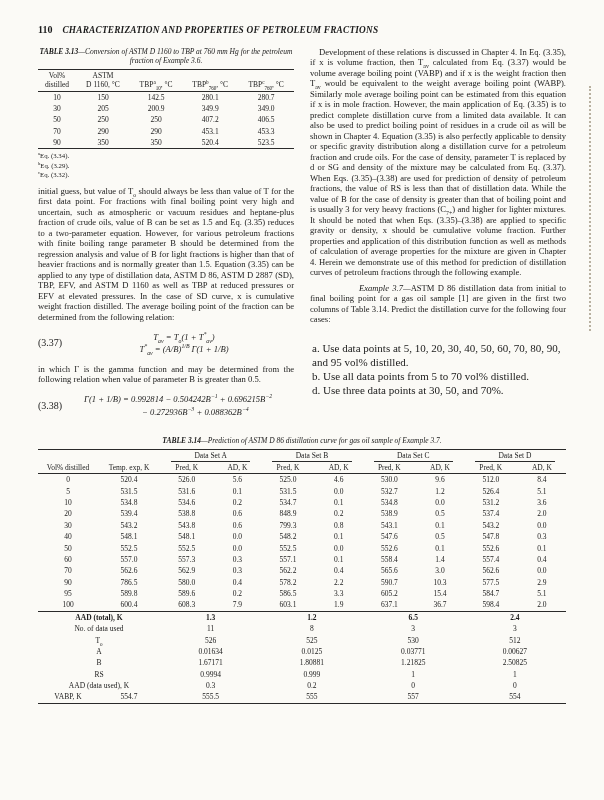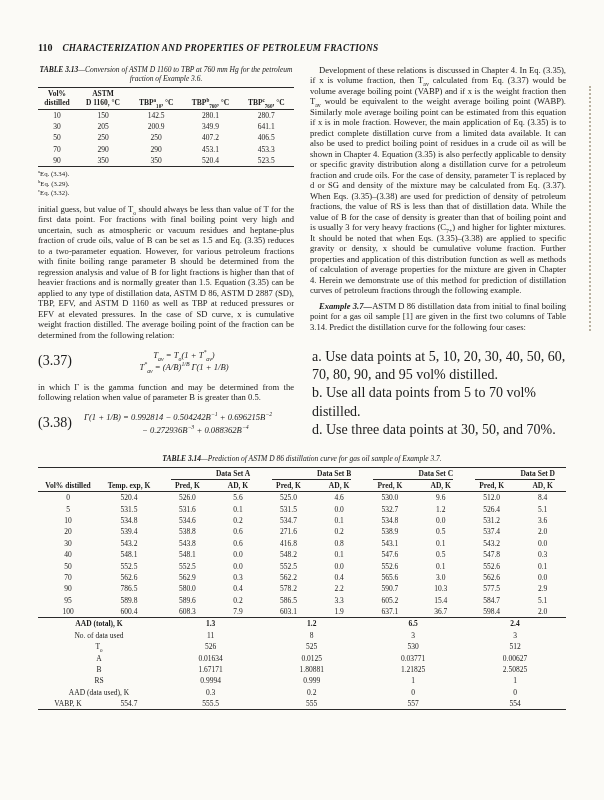--- a/index.html
+++ b/index.html
@@ -3,21 +3,21 @@
 <meta charset="utf-8">
 <style>
   html,body { margin:0; padding:0; background:#e8e6e1; }
   .page {
     position:relative;
     width:604px; height:800px;
     margin:0 auto;
     background:#fbfaf6;
     color:#1b1b1b;
     box-sizing:border-box;
-    padding:42px 38px 0 38px;
+    padding:24px 38px 0 38px;
     font-family:"Liberation Serif","DejaVu Serif",serif;
     overflow:hidden;
   }
   sup,sub { font-size:68%; line-height:0; }
 
   
   .pageheader { display:flex; align-items:baseline; gap:10px; margin-bottom:12px; }
   .pagenum { font-weight:700; font-size:10px; }
   .runtitle { font-style:italic; font-size:9.3px; letter-spacing:0.2px;font-weight:bold; }
 
@@ -26,46 +26,46 @@
   .col { flex:1 1 0; min-width:0; }
 
   p.body { font-size:8.6px; line-height:1.22; text-align:justify; margin:0 0 5px 0; }
   p.indent { text-indent:9px; }
 
   
   .tblock { margin-bottom:7px; }
   .tcap { font-size:7.5px; font-style:italic; text-align:center; line-height:1.25; margin-bottom:3px; }
   .tcap .tlabel { font-weight:700; }
   table.dt { width:100%; border-collapse:collapse; border-top:1px solid #2a2a2a; border-bottom:1px solid #2a2a2a; font-size:7.5px; line-height:1.25; }
-  table.dt th { font-weight:700; padding:1px 2px; text-align:center; vertical-align:bottom; }
+  table.dt th { font-weight:400; padding:1px 2px; text-align:center; vertical-align:bottom; }
   table.dt td { padding:1px 2px; text-align:center; }
   table.dt tr.sub th { border-bottom:0.8px solid #2a2a2a; }
   .pre { white-space:pre-line; }
   .fnotes { font-size:6.8px; margin-top:2px; line-height:1.35; }
 
   .t313 tr.sub th:nth-child(1){ width:34px; }
   .t313 tr.sub th:nth-child(2){ width:50px; }
 
   
   .eq { display:flex; align-items:center; margin:7px 0 7px 0; font-size:8.6px; }
-  .eqnum { flex:none; width:36px; font-size:14px; }
+  .eqnum { flex:none; width:36px; font-size:10px; }
   .eqbody { flex:1; text-align:center; font-style:italic; }
   .eqbody > div { margin:2.5px 0; white-space:nowrap; }
   .eqbody.leftish { text-align:left; padding-left:10px; }
   .eqbody.leftish .cont { padding-left:58px; }
 
   
-  .exlabel { font-weight:700; font-style:italic; }
-  .cases { font-size:14px; line-height:1.3; margin-top:16px; }
+  .exlabel { font-weight:400; font-style:italic;margin-left:40px; }
+  .cases { font-size:11px; line-height:1.3; margin-top:16px; }
   .cases > div { padding-left:2px; }
 
   
   .t314block { margin-top:10px; }
   .t314 tr.grp th { border-bottom:none; padding-bottom:0; }
-  .t314 tr.grp th span { display:block; border-bottom:0.8px solid #2a2a2a; margin:0 9px; padding-bottom:1px;text-align:right; }
+  .t314 tr.grp th span { display:block; border-bottom:0.8px solid #2a2a2a; margin:0 9px; padding-bottom:1px; }
   .t314 tr.sub th:nth-child(1){ width:56px; }
   .t314 tr.sub th:nth-child(2){ width:58px; }
   tbody.sum tr:first-child td { border-top:0.8px solid #2a2a2a; font-weight:700; }
   tbody.sum td.slabel { white-space:nowrap; }
 
   
   .wm { position:absolute; right:13px; top:86px; height:245px; width:0; border-left:2px dotted #b8b0a0; }
 </style>
 </head>
 <body>
@@ -103,21 +103,21 @@
                 <td>150</td>
                 <td>142.5</td>
                 <td>280.1</td>
                 <td>280.7</td>
               </tr>
               <tr>
                 <td>30</td>
                 <td>205</td>
                 <td>200.9</td>
                 <td>349.9</td>
-                <td>641.1</td>
+                <td>349.0</td>
               </tr>
               <tr>
                 <td>50</td>
                 <td>250</td>
                 <td>250</td>
                 <td>407.2</td>
                 <td>406.5</td>
               </tr>
               <tr>
                 <td>70</td>
@@ -250,33 +250,33 @@
             <td>534.8</td>
             <td>0.0</td>
             <td>531.2</td>
             <td>3.6</td>
           </tr>
           <tr>
             <td>20</td>
             <td>539.4</td>
             <td>538.8</td>
             <td>0.6</td>
-            <td>271.6</td>
+            <td>848.9</td>
             <td>0.2</td>
             <td>538.9</td>
             <td>0.5</td>
             <td>537.4</td>
             <td>2.0</td>
           </tr>
           <tr>
             <td>30</td>
             <td>543.2</td>
             <td>543.8</td>
             <td>0.6</td>
-            <td>416.8</td>
+            <td>799.3</td>
             <td>0.8</td>
             <td>543.1</td>
             <td>0.1</td>
             <td>543.2</td>
             <td>0.0</td>
           </tr>
           <tr>
             <td>40</td>
             <td>548.1</td>
             <td>548.1</td>
@@ -292,20 +292,32 @@
             <td>50</td>
             <td>552.5</td>
             <td>552.5</td>
             <td>0.0</td>
             <td>552.5</td>
             <td>0.0</td>
             <td>552.6</td>
             <td>0.1</td>
             <td>552.6</td>
             <td>0.1</td>
+          </tr>
+          <tr>
+            <td>60</td>
+            <td>557.0</td>
+            <td>557.3</td>
+            <td>0.3</td>
+            <td>557.1</td>
+            <td>0.1</td>
+            <td>558.4</td>
+            <td>1.4</td>
+            <td>557.4</td>
+            <td>0.4</td>
           </tr>
           <tr>
             <td>70</td>
             <td>562.6</td>
             <td>562.9</td>
             <td>0.3</td>
             <td>562.2</td>
             <td>0.4</td>
             <td>565.6</td>
             <td>3.0</td>

